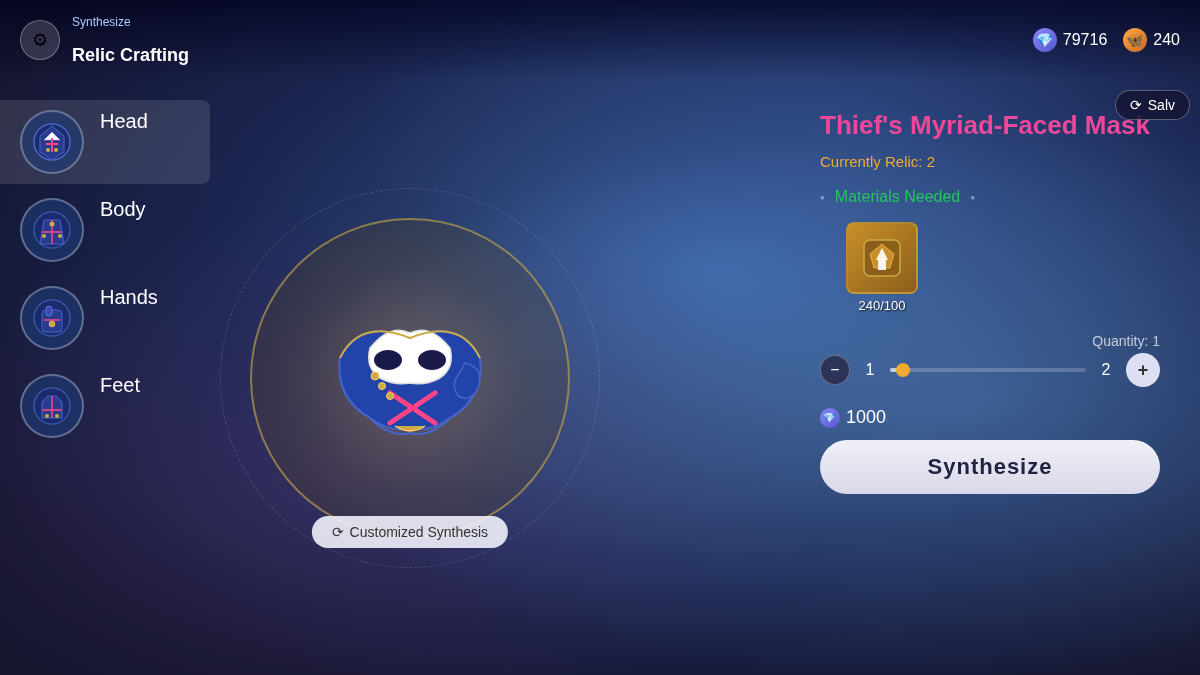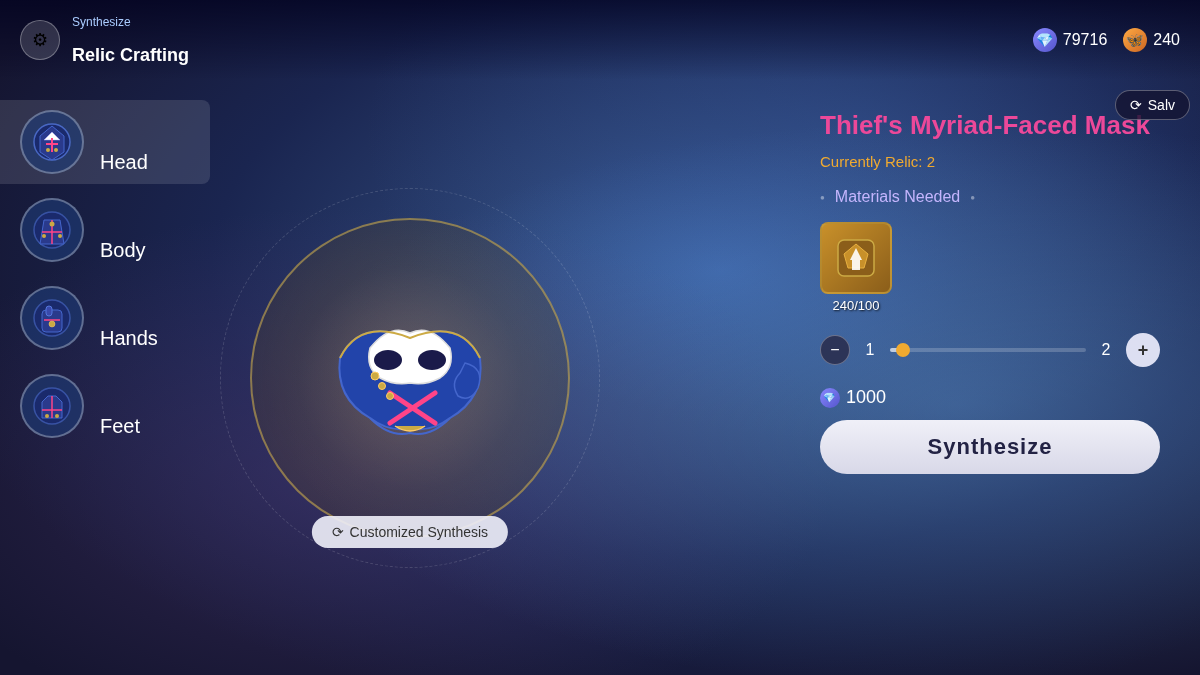--- a/index.html
+++ b/index.html
@@ -126,21 +126,21 @@
       width: 220px;
       z-index: 10;
       padding: 20px 0;
       display: flex;
       flex-direction: column;
       gap: 4px;
     }
 
     .slot-item {
       display: flex;
-      align-items: flex-end;
+      align-items: flex-start;
       gap: 16px;
       padding: 10px 20px;
       cursor: pointer;
       border-radius: 0 8px 8px 0;
       margin-right: 10px;
       transition: background 0.2s;
     }
 
     .slot-item.active {
       background: rgba(255,255,255,0.12);
@@ -276,40 +276,41 @@
     }
 
     .materials-header {
       display: flex;
       align-items: center;
       gap: 10px;
       margin-top: 6px;
     }
 
     .materials-label {
-      color: #c4b5fd;
+      color: #22c55e;
       font-size: 16px;
     }
 
     .dot-divider {
       color: rgba(255,255,255,0.4);
       font-size: 8px;
     }
 
     .material-grid {
       display: flex;
       gap: 12px;
       margin-top: 4px;
     }
 
     .material-item {
       display: flex;
       flex-direction: column;
       align-items: center;
       gap: 4px;
+      margin-left: 26px;
     }
 
     .material-box {
       width: 72px;
       height: 72px;
       border-radius: 8px;
       background: linear-gradient(135deg, #c8902a, #8b5e1a);
       border: 2px solid rgba(200,160,60,0.6);
       display: flex;
       align-items: center;
@@ -603,20 +604,24 @@
           <polygon points="22,8 34,18 30,32 14,32 10,18" fill="#c8902a" stroke="#e8b040" stroke-width="1"></polygon>
           <polygon points="22,12 16,24 28,24" fill="white" opacity="0.9"></polygon>
           <rect x="18" y="24" width="8" height="10" fill="white" opacity="0.9"></rect>
         </svg>
       </div>
       <span class="material-count">240/100</span>
     </div>
   </div>
 
   <div class="quantity-section">
+    <div class="quantity-label">
+      <span>Quantity:</span>
+      <span>1</span>
+    </div>
     <div class="quantity-control">
       <button class="qty-btn">−</button>
       <span class="qty-value">1</span>
       <div class="qty-slider">
         <div class="qty-slider-fill"></div>
         <div class="qty-slider-thumb"></div>
       </div>
       <span class="qty-value">2</span>
       <button class="qty-btn-plus">+</button>
     </div>

